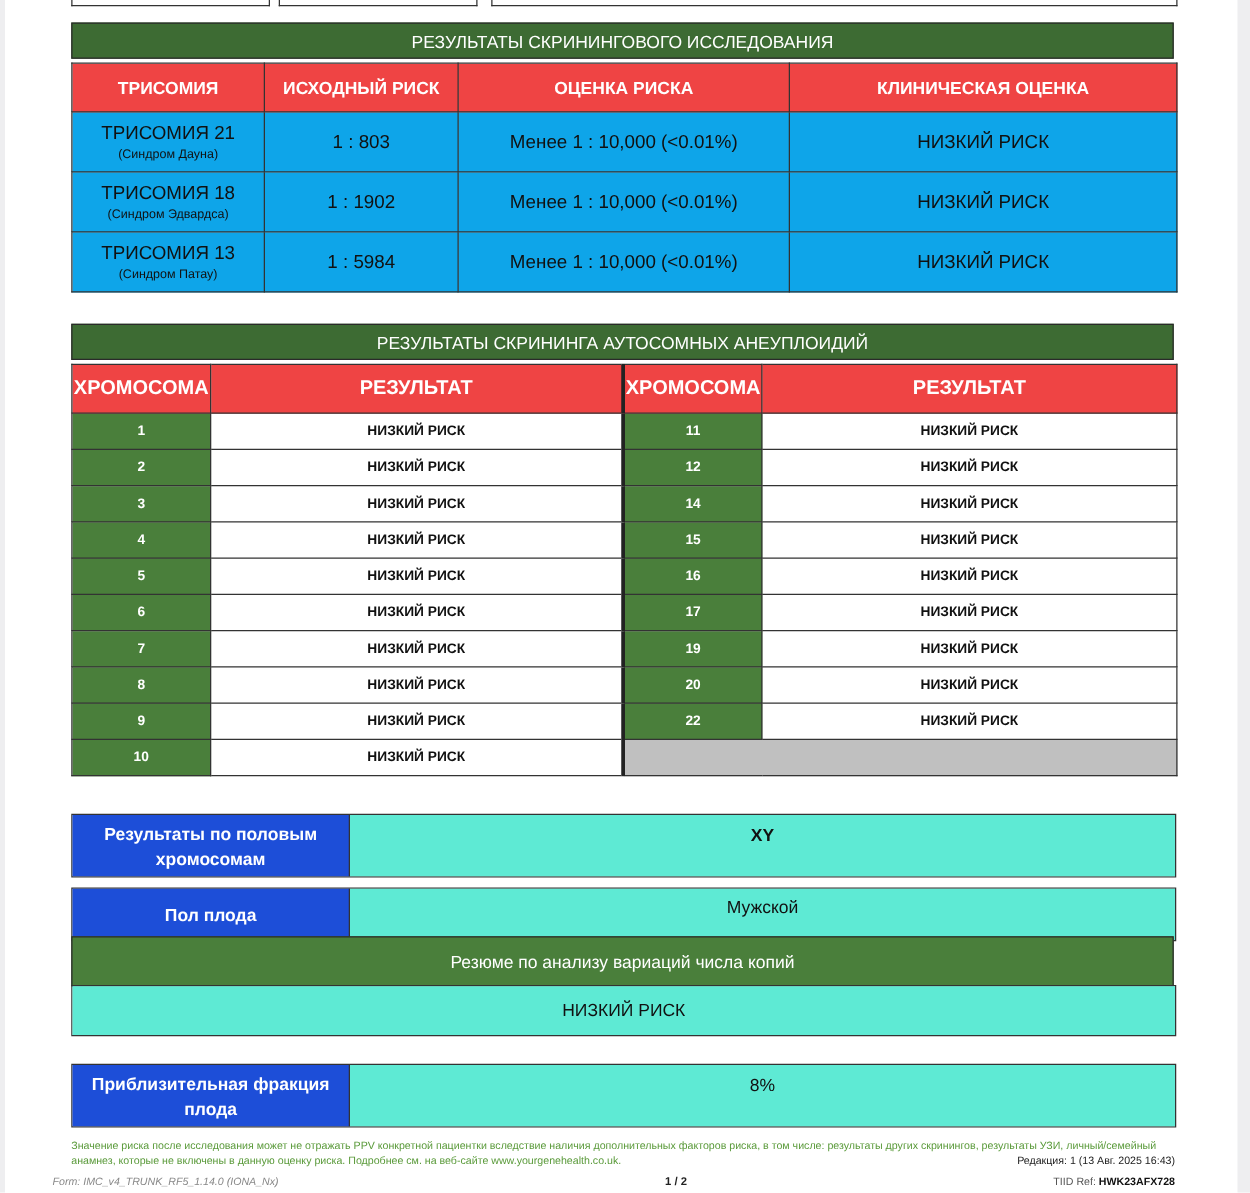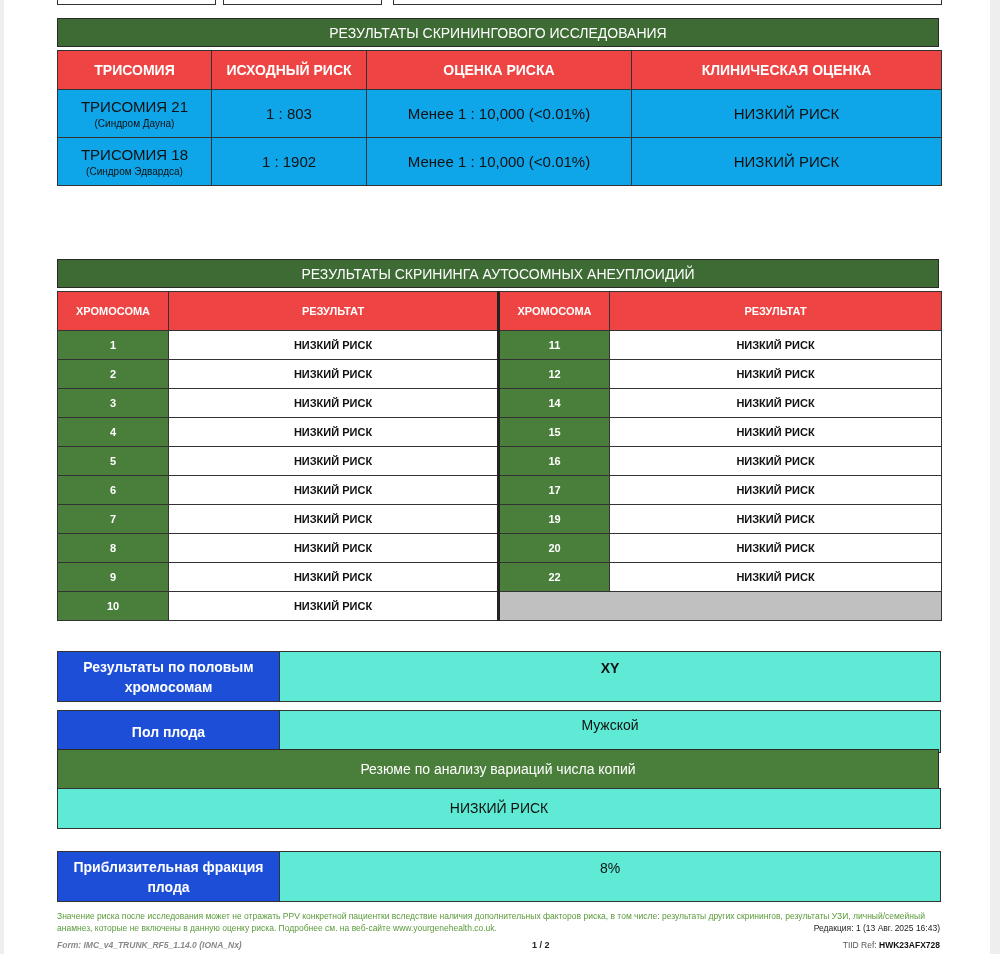--- a/index.html
+++ b/index.html
@@ -7,32 +7,32 @@
   .rstrip{position:absolute;right:0;top:0;width:10px;height:954px;background:#eeeef0;}
   .lstrip{position:absolute;left:0;top:0;width:4px;height:954px;background:#eeeef0;}
   .topstub{position:absolute;top:0;height:4px;border:1.5px solid #333;border-top:none;background:#fff;}
   .band{position:absolute;left:57px;width:882px;background:#3d6b33;border:1.5px solid #2a2a2a;color:#fff;font-weight:normal;text-align:center;font-size:14px;display:flex;align-items:center;justify-content:center;box-sizing:border-box;}
   table{border-collapse:collapse;position:absolute;left:57px;width:884px;table-layout:fixed;}
   td,th{border:1.5px solid #333;text-align:center;vertical-align:middle;padding:0;}
   th{background:#ef4444;color:#fff;font-weight:bold;}
   .t1 th{font-size:14px;height:38px;}
   .t1 td{font-size:15px;height:47px;background:#0ea5e9;}
   .t1 .sub{display:block;font-size:10px;margin-top:3px;}
-  .t2 th{font-size:11px;height:38px;}
+  .t2 th{font-size:16px;height:38px;}
   .t2 td{height:28px;font-size:11px;font-weight:bold;}
   .t2 td.num{background:#4a7f3b;color:#fff;}
   .t2 td.res{background:#fff;color:#111;}
   .t2 td.empty{background:#c0c0c0;}
   .t2 .sep{border-left:3px solid #222;}
   .kv{position:absolute;left:57px;width:884px;display:flex;border:1.5px solid #333;box-sizing:border-box;}
   .kv .k{width:221px;background:#1d4ed8;color:#fff;font-weight:bold;font-size:14px;display:flex;align-items:center;justify-content:center;text-align:center;line-height:20px;border-right:1.5px solid #333;}
   .kv .v{flex:1;background:#5eead4;font-size:14px;text-align:center;}
   .foot-note{position:absolute;left:57px;top:910px;width:884px;font-size:8.5px;color:#5a9a3a;line-height:12px;}
   .foot-ed{position:absolute;right:60px;top:923px;font-size:8.5px;color:#222;margin-left:36px;}
-  .foot-form{position:absolute;left:57px;top:940px;font-size:8.5px;color:#888;font-style:italic;font-weight:bold;}
+  .foot-form{position:absolute;left:42px;top:940px;font-size:8.5px;color:#888;font-style:italic;}
   .foot-page{position:absolute;left:532px;top:940px;font-size:9px;font-weight:bold;color:#222;}
   .foot-tiid{position:absolute;right:60px;top:940px;font-size:8.5px;color:#555;}
   .foot-tiid b{color:#111;}
 </style>
 </head>
 <body>
 
 <div class="lstrip"></div>
 <div class="rstrip"></div>
 
@@ -57,20 +57,26 @@
   </tr>
   <tr>
     <td><span>ТРИСОМИЯ 21</span><span class="sub">(Синдром Дауна)</span></td>
     <td>1 : 803</td>
     <td>Менее 1 : 10,000  (&lt;0.01%)</td>
     <td>НИЗКИЙ РИСК</td>
   </tr>
   <tr>
     <td><span>ТРИСОМИЯ 18</span><span class="sub">(Синдром Эдвардса)</span></td>
     <td>1 : 1902</td>
+    <td>Менее 1 : 10,000  (&lt;0.01%)</td>
+    <td>НИЗКИЙ РИСК</td>
+  </tr>
+  <tr>
+    <td><span>ТРИСОМИЯ 13</span><span class="sub">(Синдром Патау)</span></td>
+    <td>1 : 5984</td>
     <td>Менее 1 : 10,000  (&lt;0.01%)</td>
     <td>НИЗКИЙ РИСК</td>
   </tr>
 </tbody>
   </table>
 
 <div class="band" style="top:259px;height:29px;">РЕЗУЛЬТАТЫ СКРИНИНГА АУТОСОМНЫХ АНЕУПЛОИДИЙ</div>
 <table class="t2" style="top:291px;">
   <colgroup>
       <col style="width:111px">

